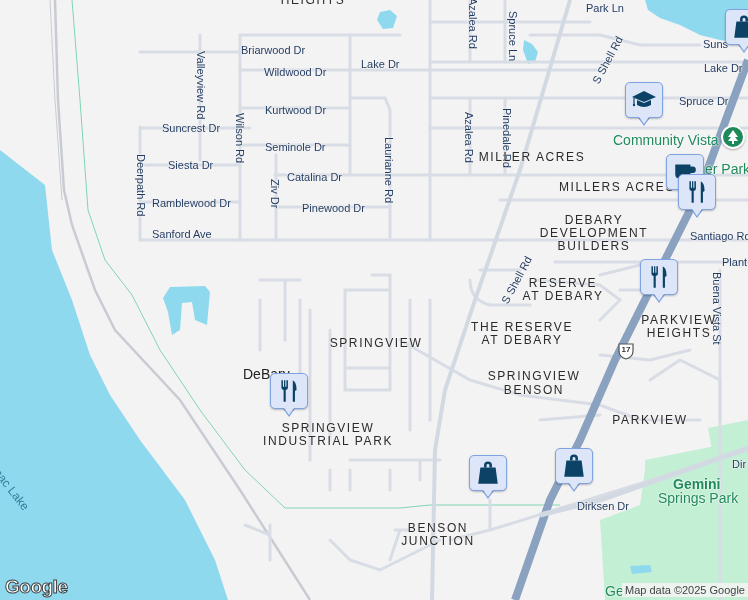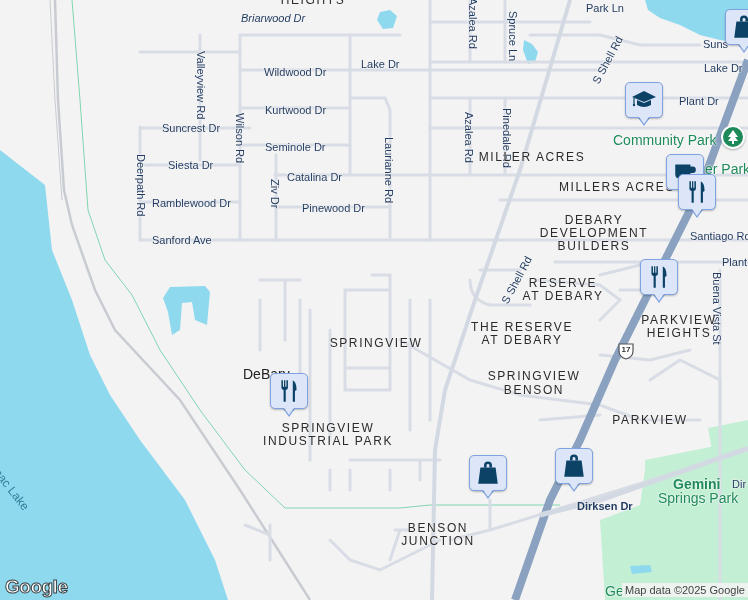--- a/index.html
+++ b/index.html
@@ -71,39 +71,39 @@
     </g>
 
     <path d="M570 0 L520 170 L475 300 L445 390 L435 450 L432 600" stroke="#d3d9e2" stroke-width="4" fill="none"></path>
 
     <path d="M748 60 L700 190 L660 270 L615 360 L580 440 L550 500 L515 600" stroke="#8aa2c0" stroke-width="8" fill="none"></path>
 
     <path d="M540 515 L600 500 L748 448" stroke="#d3d9e2" stroke-width="5" fill="none"></path>
   </svg>
 
   <div id="streets">
-      <div class="street" style="left: 241px; top: 12px; font-style: italic;">Briarwood Dr</div>
+      <div class="street" style="left: 241px; top: 44px;">Briarwood Dr</div>
       <div class="street" style="left: 264px; top: 66px;">Wildwood Dr</div>
       <div class="street" style="left: 361px; top: 58px;">Lake Dr</div>
       <div class="street" style="left: 265px; top: 104px;">Kurtwood Dr</div>
       <div class="street" style="left: 162px; top: 122px;">Suncrest Dr</div>
       <div class="street" style="left: 265px; top: 141px;">Seminole Dr</div>
       <div class="street" style="left: 168px; top: 159px;">Siesta Dr</div>
       <div class="street" style="left: 287px; top: 171px;">Catalina Dr</div>
       <div class="street" style="left: 152px; top: 197px;">Ramblewood Dr</div>
       <div class="street" style="left: 302px; top: 202px;">Pinewood Dr</div>
-      <div class="street" style="left: 152px; top: 234px;">Sanford Ave</div>
+      <div class="street" style="left: 152px; top: 228px;">Sanford Ave</div>
       <div class="street" style="left: 586px; top: 2px;">Park Ln</div>
       <div class="street" style="left: 704px; top: 62px;">Lake Dr</div>
-      <div class="street" style="left: 679px; top: 95px;">Plant Dr</div>
+      <div class="street" style="left: 679px; top: 95px;">Spruce Dr</div>
       <div class="street" style="left: 690px; top: 230px;">Santiago Rd</div>
       <div class="street" style="left: 722px; top: 256px;">Plant</div>
       <div class="street" style="left: 703px; top: 38px;">Suns</div>
-      <div class="street" style="left: 577px; top: 500px; font-weight: bold;">Dirksen Dr</div>
-      <div class="street" style="left: 732px; top: 458px; margin-top: 20px;">Dir</div>
+      <div class="street" style="left: 577px; top: 500px;">Dirksen Dr</div>
+      <div class="street" style="left: 732px; top: 458px;">Dir</div>
       <div class="street v" style="left: 207px; top: 51px;">Valleyview Rd</div>
       <div class="street v" style="left: 246px; top: 113px;">Wilson Rd</div>
       <div class="street v" style="left: 147px; top: 154px;">Deerpath Rd</div>
       <div class="street v" style="left: 281px; top: 179px;">Ziv Dr</div>
       <div class="street v" style="left: 395px; top: 137px;">Laurianne Rd</div>
       <div class="street v" style="left: 479px; top: -2px;">Azalea Rd</div>
       <div class="street v" style="left: 519px; top: 11px;">Spruce Ln</div>
       <div class="street v" style="left: 475px; top: 112px;">Azalea Rd</div>
       <div class="street v" style="left: 513px; top: 108px;">Pinedale Rd</div>
       <div class="street v" style="left: 723px; top: 272px;">Buena Vista St</div>
@@ -129,21 +129,21 @@
       <div class="area" style="left: 650px; top: 414px;">PARKVIEW</div>
       <div class="area" style="left: 328px; top: 422px;">SPRINGVIEW</div>
       <div class="area" style="left: 328px; top: 435px;">INDUSTRIAL PARK</div>
       <div class="area" style="left: 438px; top: 522px;">BENSON</div>
       <div class="area" style="left: 438px; top: 535px;">JUNCTION</div>
     </div>
 
   <div class="city" style="left:243px;top:366px;">DeBary</div>
 
   <div id="parks">
-      <div class="park" style="left: 613px; top: 133px;">Community Park</div>
+      <div class="park" style="left: 613px; top: 133px;">Community Vista</div>
       <div class="park" style="left: 705px; top: 162px;">er Park</div>
       <div class="park" style="left: 673px; top: 477px; font-weight: bold;">Gemini</div>
       <div class="park" style="left: 658px; top: 491px;">Springs Park</div>
       <div class="park" style="left: 605px; top: 584px;">Ger</div>
     </div>
   <div class="park-icon" style="left:721px;top:125px;">
     <svg width="20" height="20" viewBox="0 0 20 20">
         <path d="M10 3 L15 10 L12 10 L15 14 L5 14 L8 10 L5 10 Z M9 14 H11 V17 H9 Z" fill="#fff"></path>
       </svg>
   </div>

